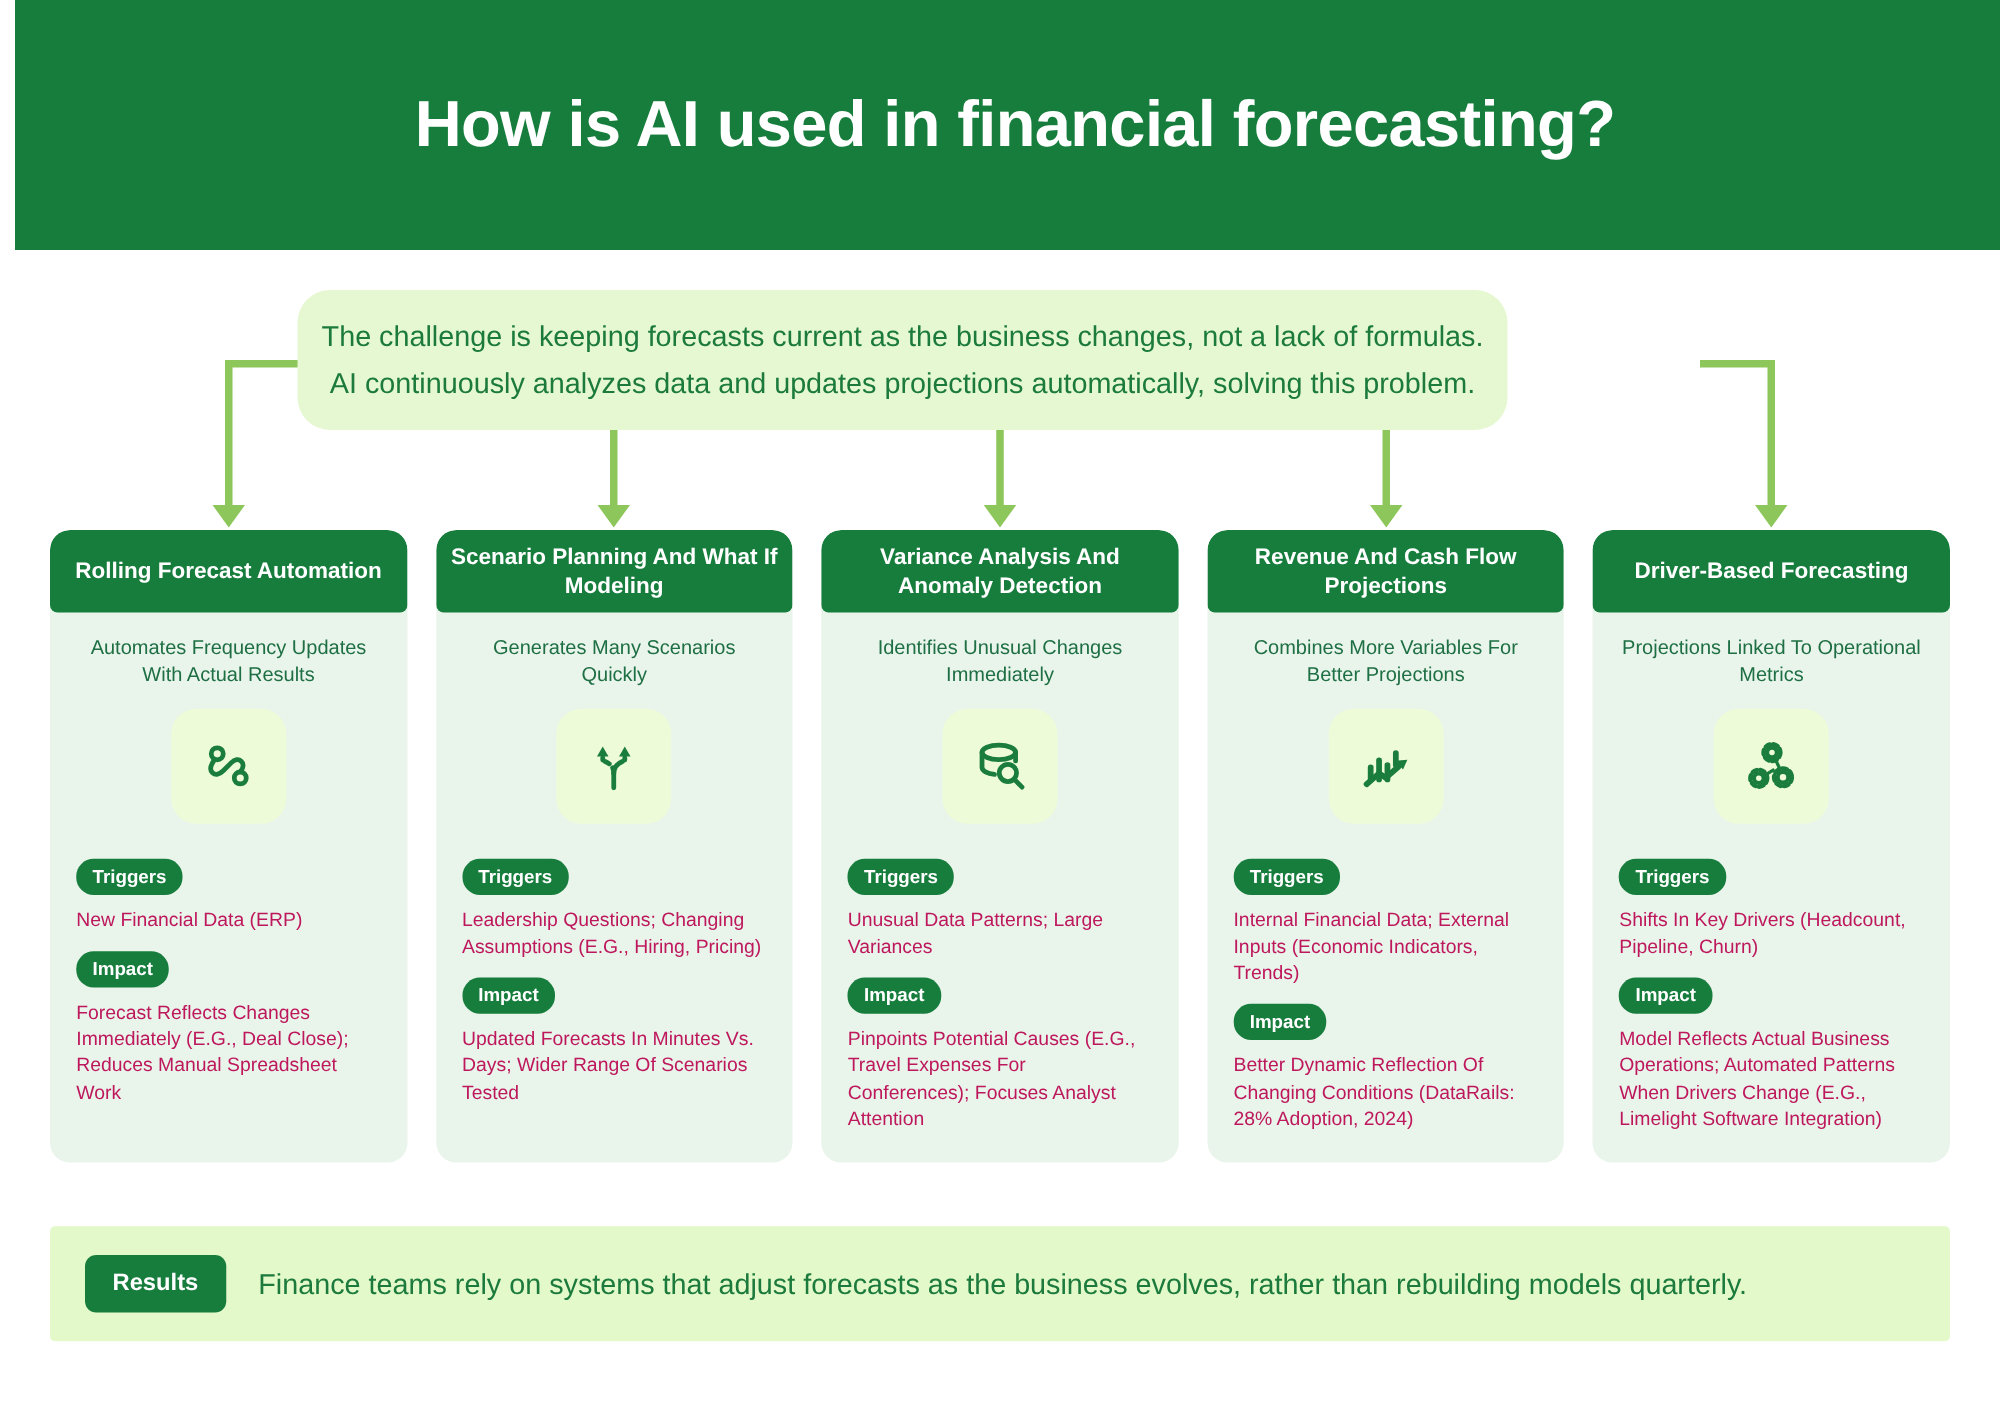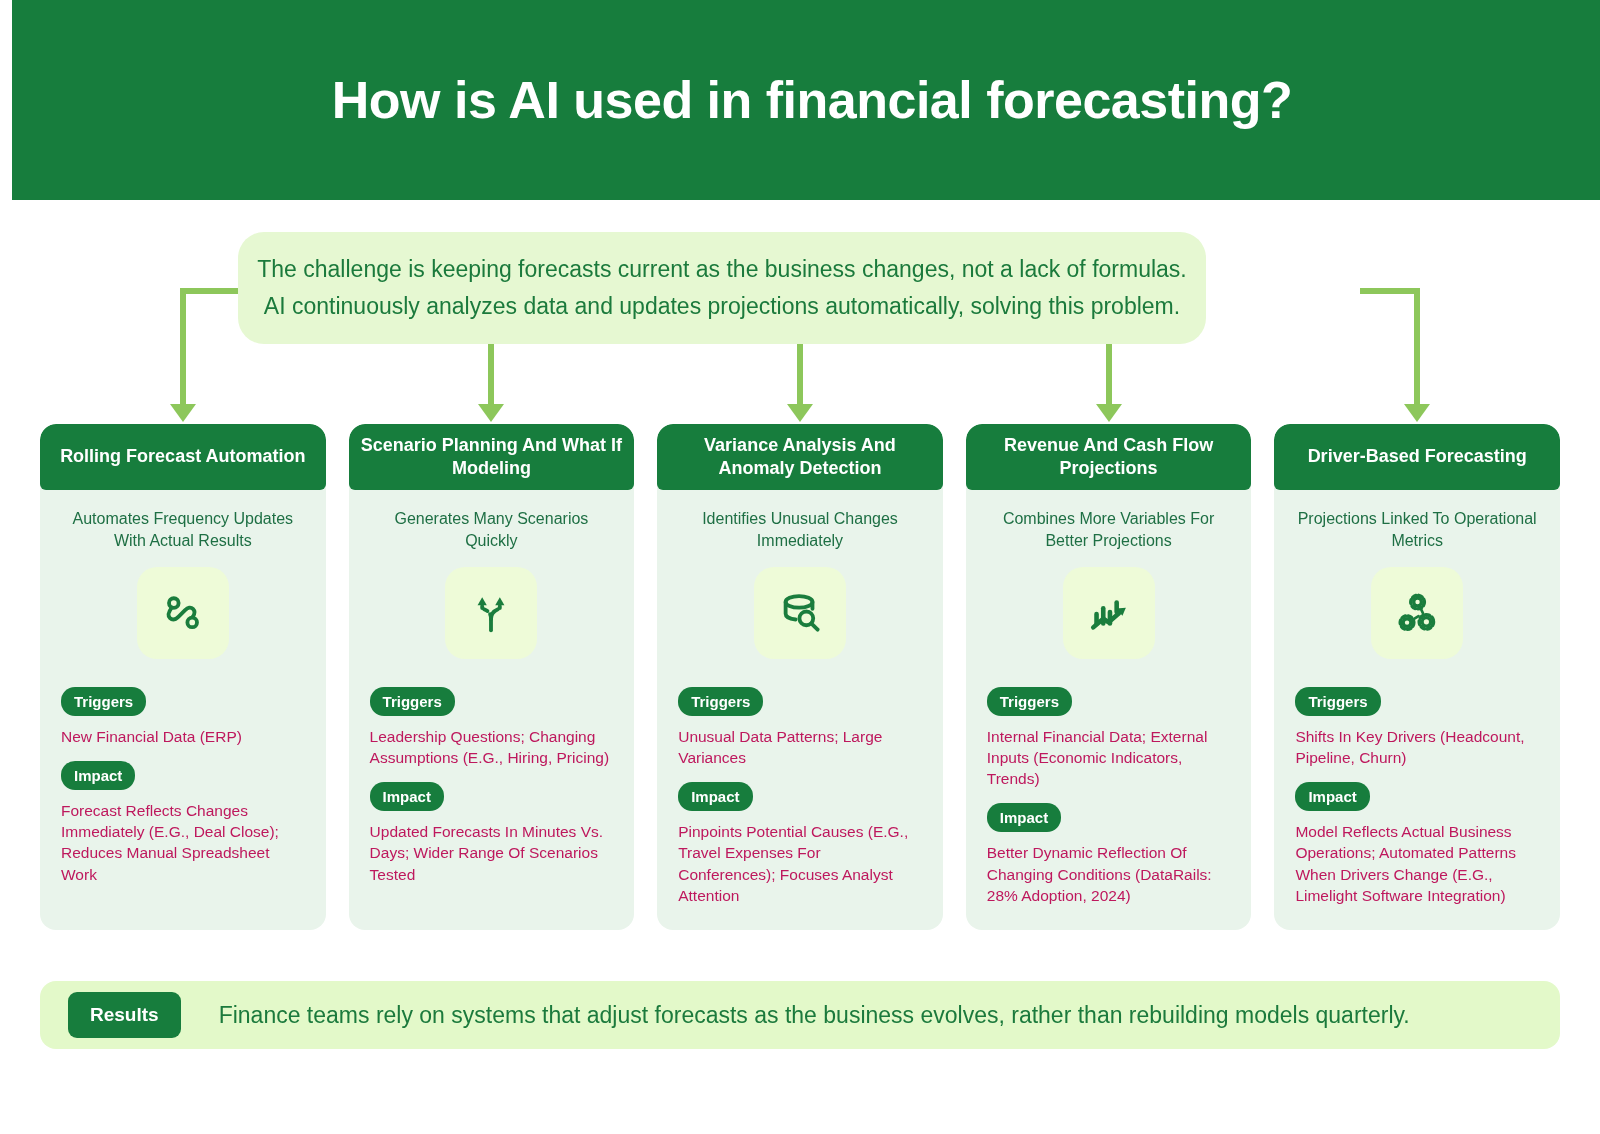--- a/index.html
+++ b/index.html
@@ -37,23 +37,23 @@
               line-height: 1.35; text-align: center; }
   .icon-tile { width: 92px; height: 92px; margin: 0 auto 28px auto; background: #eefbd8;
                border-radius: 20px; display: flex; align-items: center; justify-content: center; }
   .icon-tile svg { display: block; }
   .badge { align-self: flex-start; background: #177d3d; color: #ffffff; font-weight: bold;
            font-size: 15px; padding: 6px 13px; border-radius: 14px; margin: 0 0 10px 0; }
   .badge.impact { margin-top: 14px; }
   .card-para { margin: 0; color: #be185d; font-size: 15.5px; line-height: 1.36; }
 
   
-  .results { position: absolute; left: 40px; top: 981px; width: 1520px; height: 68px;
-             background: #e3f9c9; border-radius: 16px; display: flex; align-items: center;
-             padding: 0 28px; gap: 38px; z-index: 2; }
+  .results { position: absolute; left: 40px; top: 981px; width: 1520px; height: 92px;
+             background: #e3f9c9; border-radius: 4px; display: flex; align-items: center;
+             padding: 0 28px; gap: 26px; z-index: 2; }
   .results-badge { background: #177d3d; color: #ffffff; font-weight: bold; font-size: 19px;
                    padding: 12px 22px; border-radius: 9px; flex: 0 0 auto; }
   .results-text { margin: 0; color: #1b7a3c; font-size: 23px; font-weight: 500; }
 </style>
 </head>
 <body>
 
 <div class="canvas">
 
   <header class="banner">

